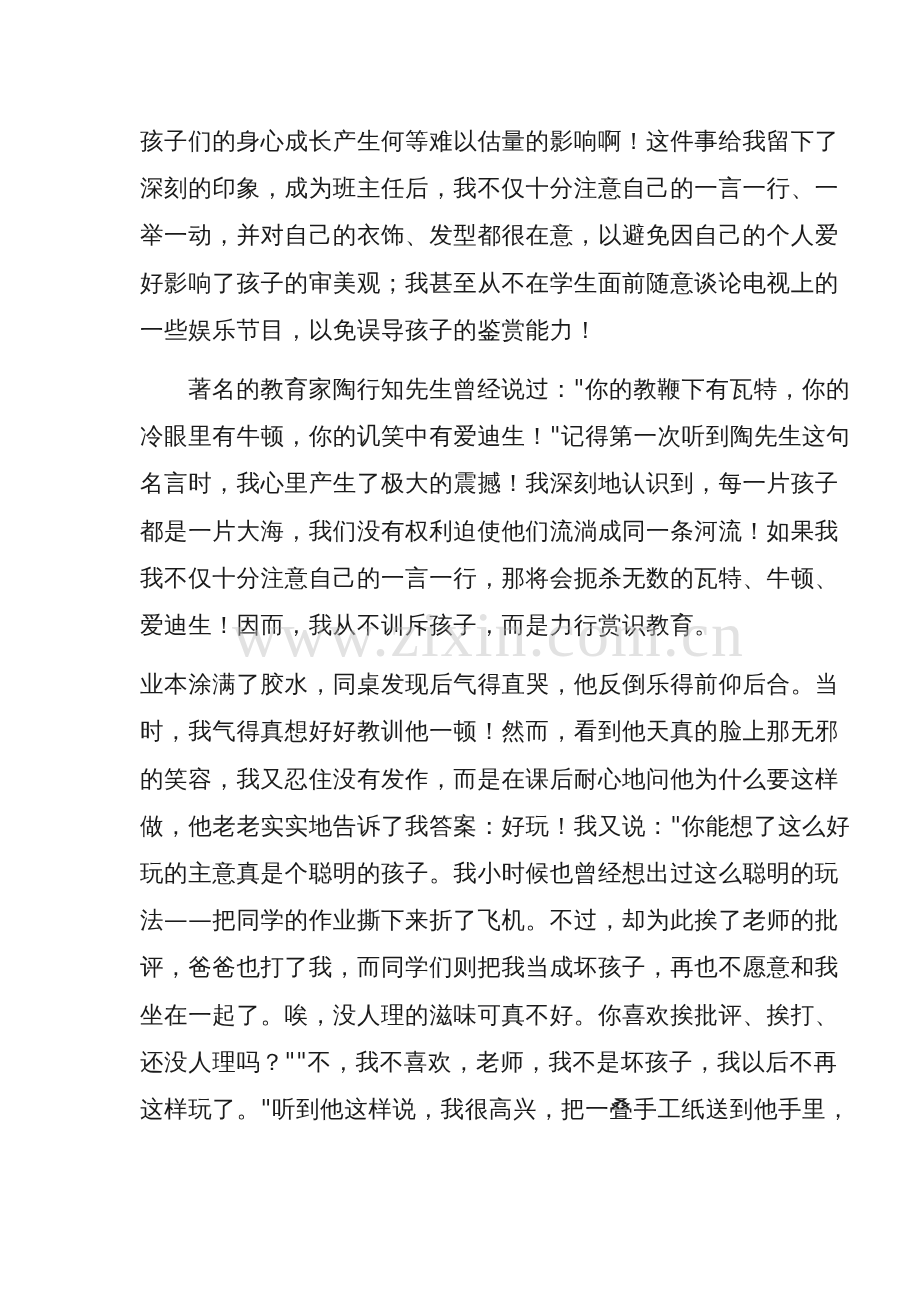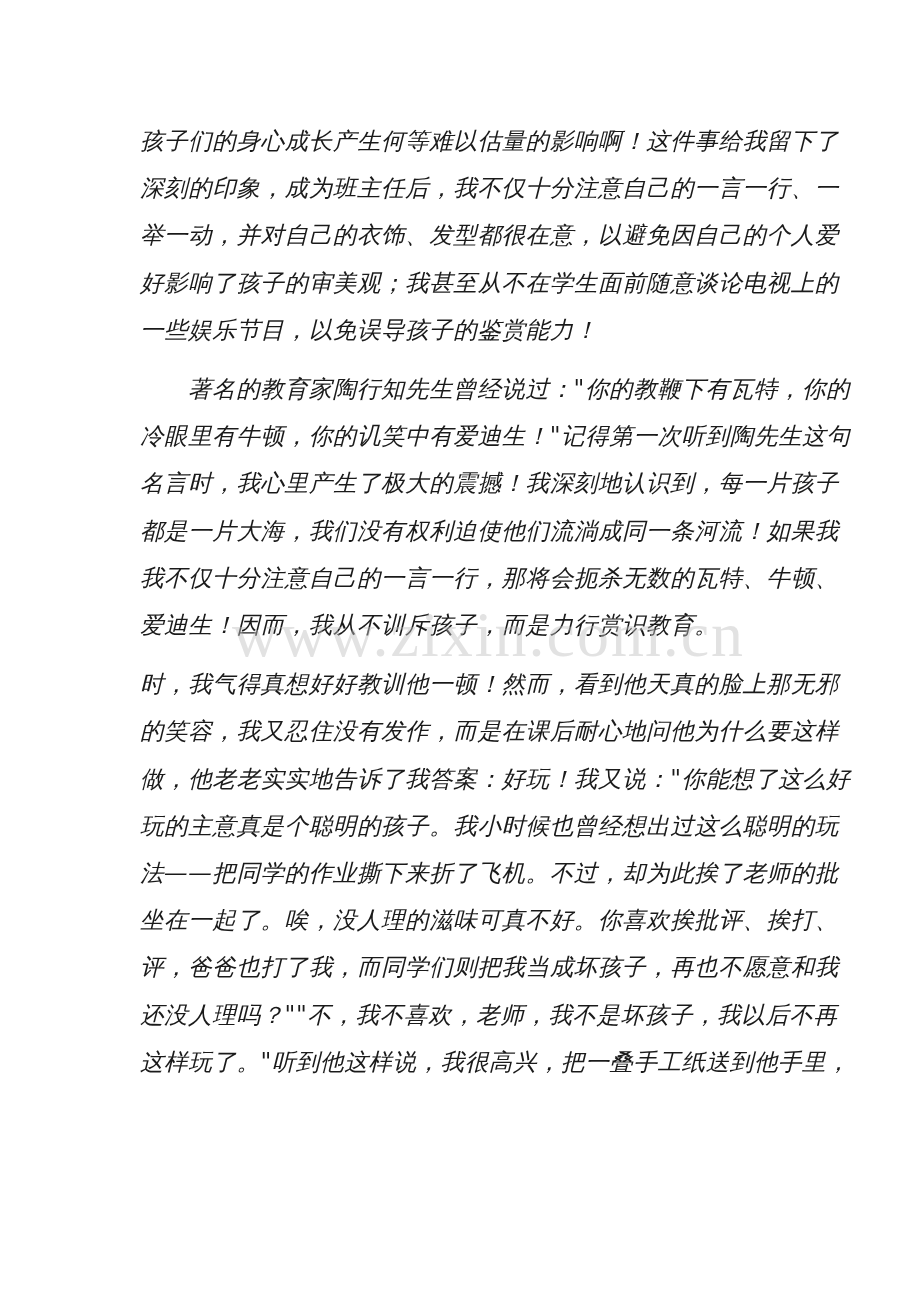--- a/index.html
+++ b/index.html
@@ -7,21 +7,21 @@
   .page {
     position: absolute; left: 140px; top: 118px; width: 634px;
     font-family: "DejaVu Serif", "Liberation Serif", serif;
     font-size: 23.5px; color: #1a1a1a;
   }
   .para {
     margin: 0; line-height: 47.2px; text-align: justify;
     word-break: break-all; letter-spacing: 0.6px;
   }
   .para + .para { margin-top: 12px; }
-  .line { display: block; white-space: nowrap; font-style: italic; }
+  .line { display: block; white-space: nowrap; }
   .watermark {
     position: absolute; left: 232px; top: 598px;
     font-family: Liberation Serif, serif;
     font-size: 64px; color: rgba(190,190,190,0.45);
     letter-spacing: 2px; pointer-events: none; white-space: nowrap;
   }
 </style>
 </head>
 <body>
 
@@ -35,25 +35,26 @@
   </p>
   <p class="para indent-para">
     <span class="line" style="padding-left:48px">著名的教育家陶行知先生曾经说过："你的教鞭下有瓦特，你的</span>
     <span class="line">冷眼里有牛顿，你的讥笑中有爱迪生！"记得第一次听到陶先生这句</span>
     <span class="line">名言时，我心里产生了极大的震撼！我深刻地认识到，每一片孩子</span>
     <span class="line">都是一片大海，我们没有权利迫使他们流淌成同一条河流！如果我</span>
     <span class="line">我不仅十分注意自己的一言一行，那将会扼杀无数的瓦特、牛顿、</span>
     <span class="line">爱迪生！因而，我从不训斥孩子，而是力行赏识教育。</span>
   </p>
   <p class="para indent-para">
+    <span class="line">业本涂满了胶水，同桌发现后气得直哭，他反倒乐得前仰后合。当</span>
     <span class="line">时，我气得真想好好教训他一顿！然而，看到他天真的脸上那无邪</span>
     <span class="line">的笑容，我又忍住没有发作，而是在课后耐心地问他为什么要这样</span>
     <span class="line">做，他老老实实地告诉了我答案：好玩！我又说："你能想了这么好</span>
     <span class="line">玩的主意真是个聪明的孩子。我小时候也曾经想出过这么聪明的玩</span>
     <span class="line">法——把同学的作业撕下来折了飞机。不过，却为此挨了老师的批</span>
+    <span class="line">评，爸爸也打了我，而同学们则把我当成坏孩子，再也不愿意和我</span>
     <span class="line">坐在一起了。唉，没人理的滋味可真不好。你喜欢挨批评、挨打、</span>
-    <span class="line">评，爸爸也打了我，而同学们则把我当成坏孩子，再也不愿意和我</span>
     <span class="line">还没人理吗？""不，我不喜欢，老师，我不是坏孩子，我以后不再</span>
     <span class="line">这样玩了。"听到他这样说，我很高兴，把一叠手工纸送到他手里，</span>
   </p>
 </div>
 
 <div class="watermark">www.zixin.com.cn</div>
 
 </body></html>

